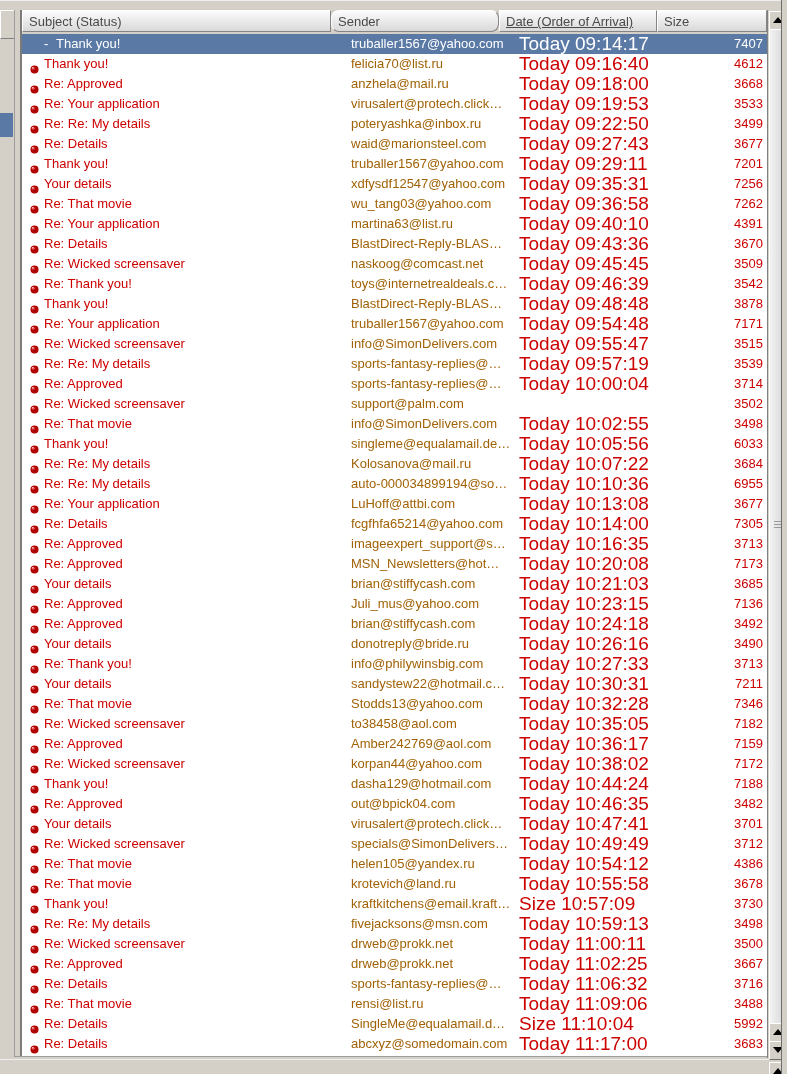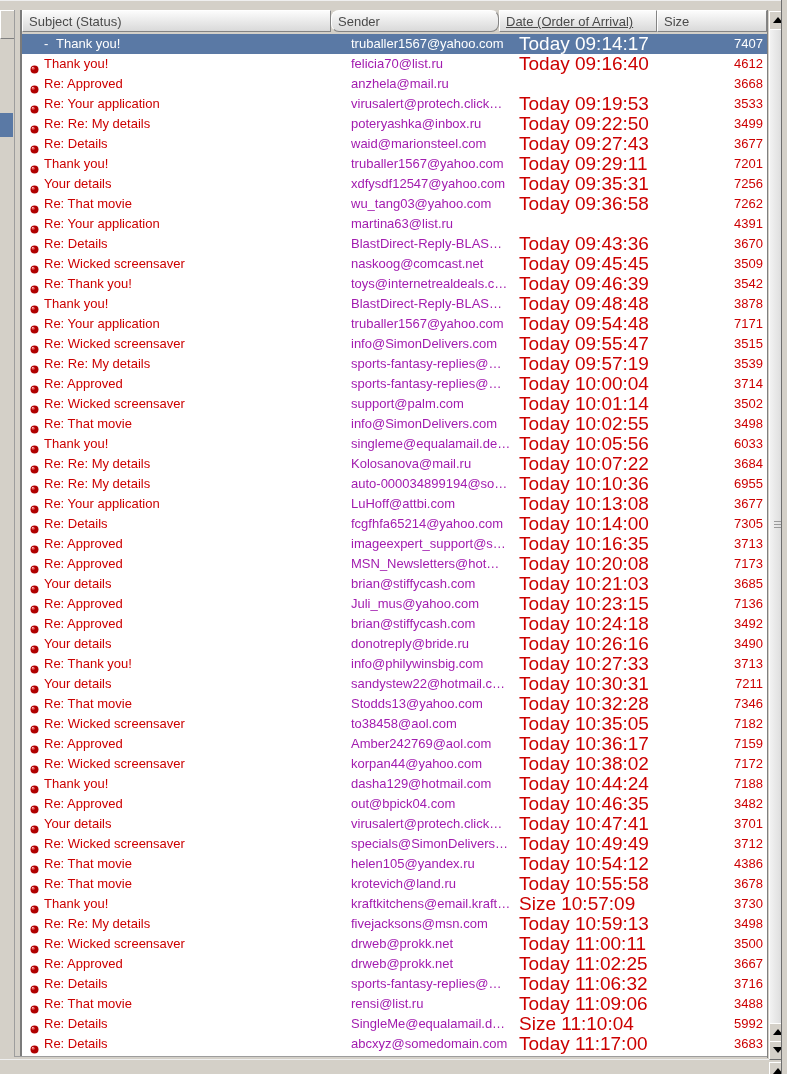--- a/index.html
+++ b/index.html
@@ -42,21 +42,21 @@
      box-sizing:border-box;white-space:nowrap;overflow:hidden;}
 
   
   .rows-area{position:absolute;left:0;top:24px;width:747px;height:1022px;background:#ffffff;overflow:hidden;}
 
   .row{position:relative;height:20px;width:747px;white-space:nowrap;}
   .row .bullet{position:absolute;left:8px;top:6px;width:9px;height:9px;}
   .row .subject{position:absolute;left:22px;top:0;width:300px;height:20px;line-height:20px;
       font-size:13px;color:#cc0000;overflow:hidden;text-overflow:ellipsis;}
   .row .sender{position:absolute;left:329px;top:0;width:168px;height:20px;line-height:20px;
-      font-size:13px;color:#a21caf;overflow:hidden;white-space:nowrap;}
+      font-size:13px;color:#a16207;overflow:hidden;white-space:nowrap;}
   .row .date{position:absolute;left:497px;top:0;width:170px;height:20px;line-height:20px;
       font-size:19px;color:#cc0000;overflow:hidden;}
   .row .size{position:absolute;left:655px;top:0;width:90px;height:36px;line-height:20px;
       font-size:13px;color:#cc0000;text-align:right;padding-right:4px;box-sizing:border-box;}
 
   .row.selected{background:#5a79a5;}
   .row.selected .subject,.row.selected .sender,.row.selected .date,.row.selected .size{color:#ffffff;}
   .row.selected .dash{position:absolute;left:22px;top:0;line-height:20px;font-size:13px;color:#fff;}
 
   
@@ -130,20 +130,21 @@
           <span class="size">4612</span>
         </div>
         <div class="row">
           <span class="bullet"><svg width="9" height="9" viewBox="0 0 9 9">
               <circle cx="4.5" cy="4.5" r="4" fill="#b00000"></circle>
               <circle cx="3.2" cy="3.2" r="1.5" fill="#e85050"></circle>
               <circle cx="2.8" cy="2.8" r="0.8" fill="#ffd0d0"></circle>
             </svg></span>
           <span class="subject">Re: Approved</span>
           <span class="sender">anzhela@mail.ru</span>
+          <span class="date">Today 09:18:00</span>
           <span class="size">3668</span>
         </div>
         <div class="row">
           <span class="bullet"><svg width="9" height="9" viewBox="0 0 9 9">
               <circle cx="4.5" cy="4.5" r="4" fill="#b00000"></circle>
               <circle cx="3.2" cy="3.2" r="1.5" fill="#e85050"></circle>
               <circle cx="2.8" cy="2.8" r="0.8" fill="#ffd0d0"></circle>
             </svg></span>
           <span class="subject">Re: Your application</span>
           <span class="sender">virusalert@protech.click…</span>
@@ -206,20 +207,21 @@
           <span class="size">7262</span>
         </div>
         <div class="row">
           <span class="bullet"><svg width="9" height="9" viewBox="0 0 9 9">
               <circle cx="4.5" cy="4.5" r="4" fill="#b00000"></circle>
               <circle cx="3.2" cy="3.2" r="1.5" fill="#e85050"></circle>
               <circle cx="2.8" cy="2.8" r="0.8" fill="#ffd0d0"></circle>
             </svg></span>
           <span class="subject">Re: Your application</span>
           <span class="sender">martina63@list.ru</span>
+          <span class="date">Today 09:40:10</span>
           <span class="size">4391</span>
         </div>
         <div class="row">
           <span class="bullet"><svg width="9" height="9" viewBox="0 0 9 9">
               <circle cx="4.5" cy="4.5" r="4" fill="#b00000"></circle>
               <circle cx="3.2" cy="3.2" r="1.5" fill="#e85050"></circle>
               <circle cx="2.8" cy="2.8" r="0.8" fill="#ffd0d0"></circle>
             </svg></span>
           <span class="subject">Re: Details</span>
           <span class="sender">BlastDirect-Reply-BLAS…</span>
@@ -304,21 +306,20 @@
           <span class="size">3714</span>
         </div>
         <div class="row">
           <span class="bullet"><svg width="9" height="9" viewBox="0 0 9 9">
               <circle cx="4.5" cy="4.5" r="4" fill="#b00000"></circle>
               <circle cx="3.2" cy="3.2" r="1.5" fill="#e85050"></circle>
               <circle cx="2.8" cy="2.8" r="0.8" fill="#ffd0d0"></circle>
             </svg></span>
           <span class="subject">Re: Wicked screensaver</span>
           <span class="sender">support@palm.com</span>
-          <span class="date">Today 10:01:14</span>
           <span class="size">3502</span>
         </div>
         <div class="row">
           <span class="bullet"><svg width="9" height="9" viewBox="0 0 9 9">
               <circle cx="4.5" cy="4.5" r="4" fill="#b00000"></circle>
               <circle cx="3.2" cy="3.2" r="1.5" fill="#e85050"></circle>
               <circle cx="2.8" cy="2.8" r="0.8" fill="#ffd0d0"></circle>
             </svg></span>
           <span class="subject">Re: That movie</span>
           <span class="sender">info@SimonDelivers.com</span>

